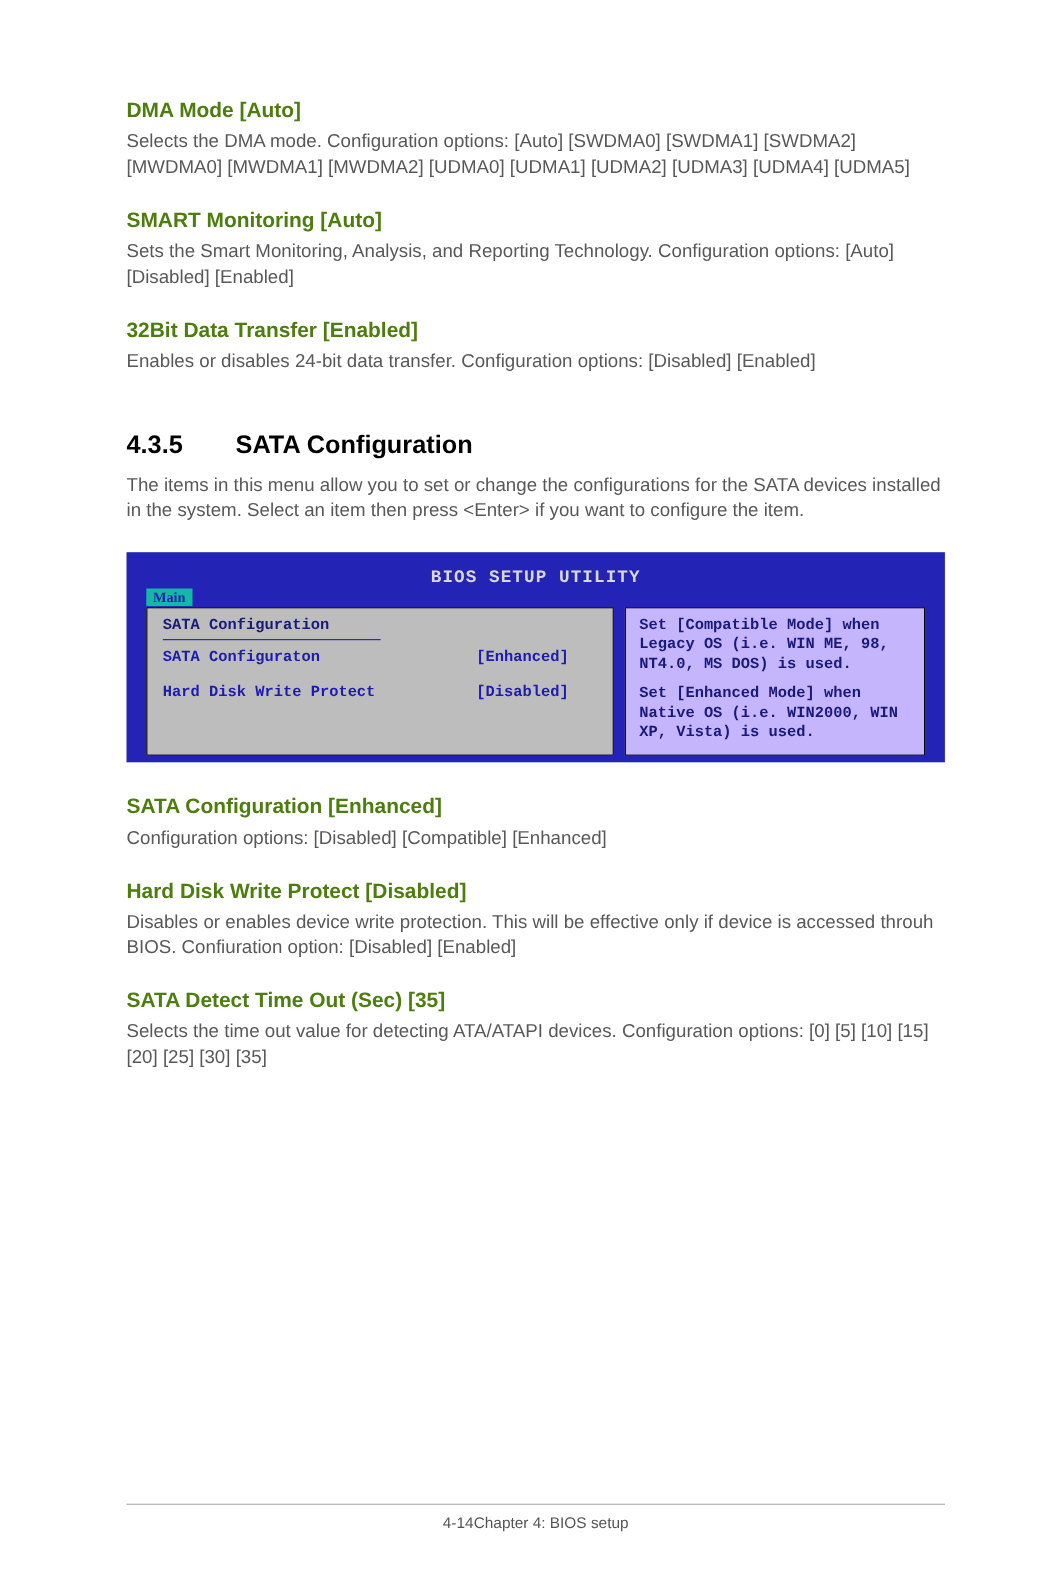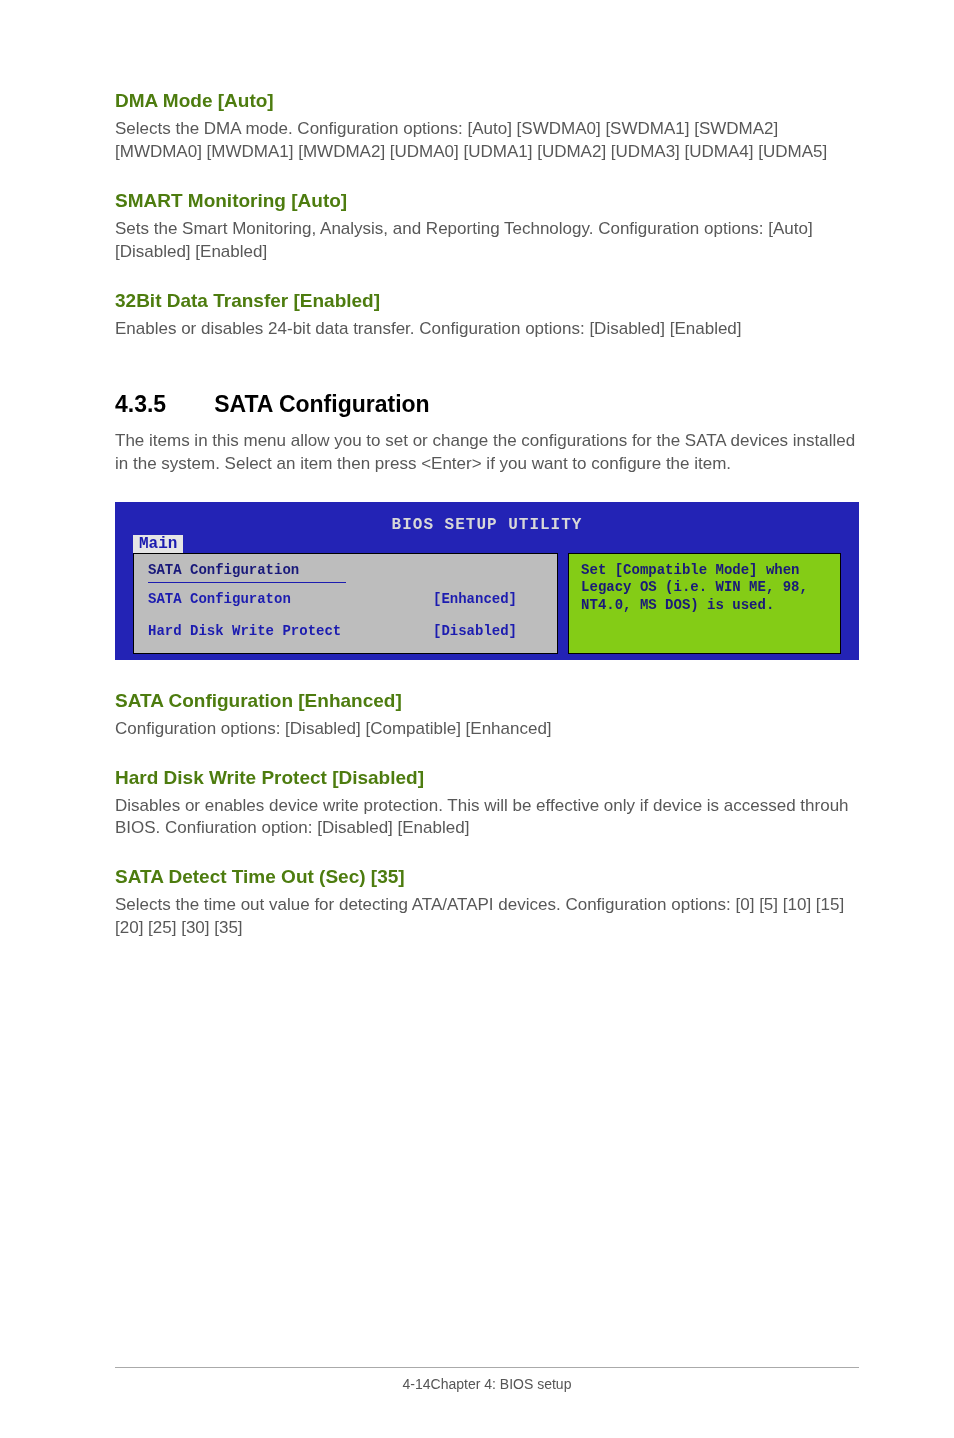--- a/index.html
+++ b/index.html
@@ -46,25 +46,25 @@
   .bios-titlebar {
     color: #d8d8d8;
     font-family: "Courier New", monospace;
     font-weight: bold;
     font-size: 16px;
     text-align: center;
     letter-spacing: 1px;
     padding-top: 14px;
   }
   .bios-tab {
-    background: #e5e5e5;
+    background: #14b8a6;
     color: #1c1cb0;
-    font-family: Liberation Mono, monospace;
+    font-family: Liberation Serif, serif;
     font-weight: bold;
-    font-size: 16px;
+    font-size: 13px;
     display: inline-block;
     padding: 0px 6px;
     margin-left: 18px;
     margin-top: -2px;
   }
   .bios-body {
     display: flex;
     padding: 0 18px 6px 18px;
     gap: 10px;
   }
@@ -90,21 +90,21 @@
   }
   .bios-row {
     display: flex;
     font-weight: bold;
     gap: 15px;
   }
   .bios-row .label { flex: 0 0 270px; }
   .bios-row .value { }
   .bios-right {
     flex: 1;
-    background: #84cc16;
+    background: #c4b5fd;
     border: 1px solid #000;
     padding: 8px 12px 10px 12px;
     font-family: "Courier New", monospace;
     font-size: 14px;
     font-weight: bold;
     color: #19197a;
     line-height: 1.25;
   }
   .footer {
     position: absolute;
@@ -151,20 +151,21 @@
         <span class="label">&nbsp;</span>
       </div>
       <div class="bios-row">
         <span class="label">Hard Disk Write Protect</span>
         <span class="value">[Disabled]</span>
       </div>
     </div>
     <div class="bios-right">
       <div>Set [Compatible Mode] when Legacy OS (i.e. WIN ME, 98, NT4.0, MS DOS) is used.</div>
       <div style="height:10px"></div>
+      <div>Set [Enhanced Mode] when Native OS (i.e. WIN2000, WIN XP, Vista) is used.</div>
     </div>
   </div>
 </div>
 
 <div class="section-heading">SATA Configuration [Enhanced]</div>
 <div class="section-body">Configuration options: [Disabled] [Compatible] [Enhanced]</div>
 
 <div class="section-heading">Hard Disk Write Protect [Disabled]</div>
 <div class="section-body">Disables or enables device write protection. This will be effective only if device is accessed throuh BIOS. Confiuration option: [Disabled] [Enabled]</div>
 

